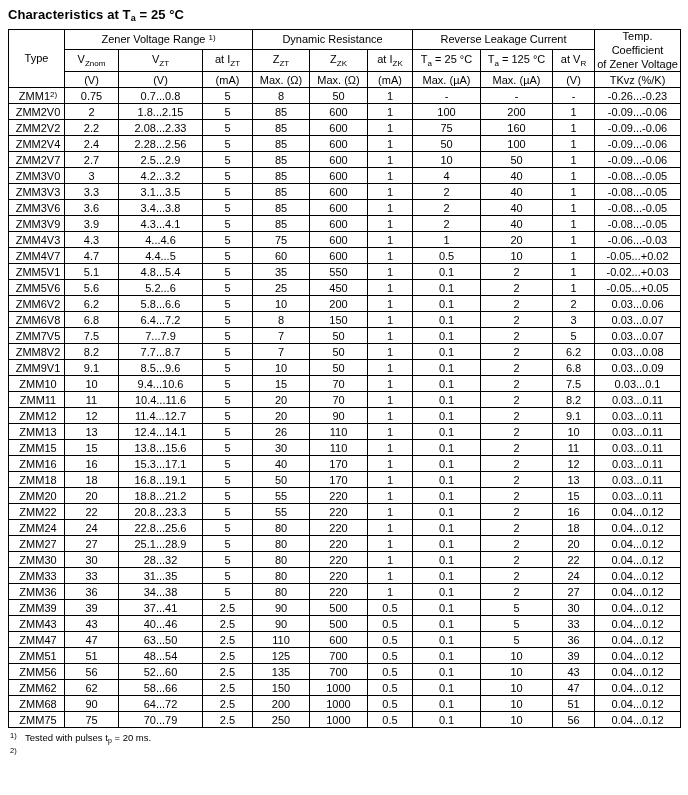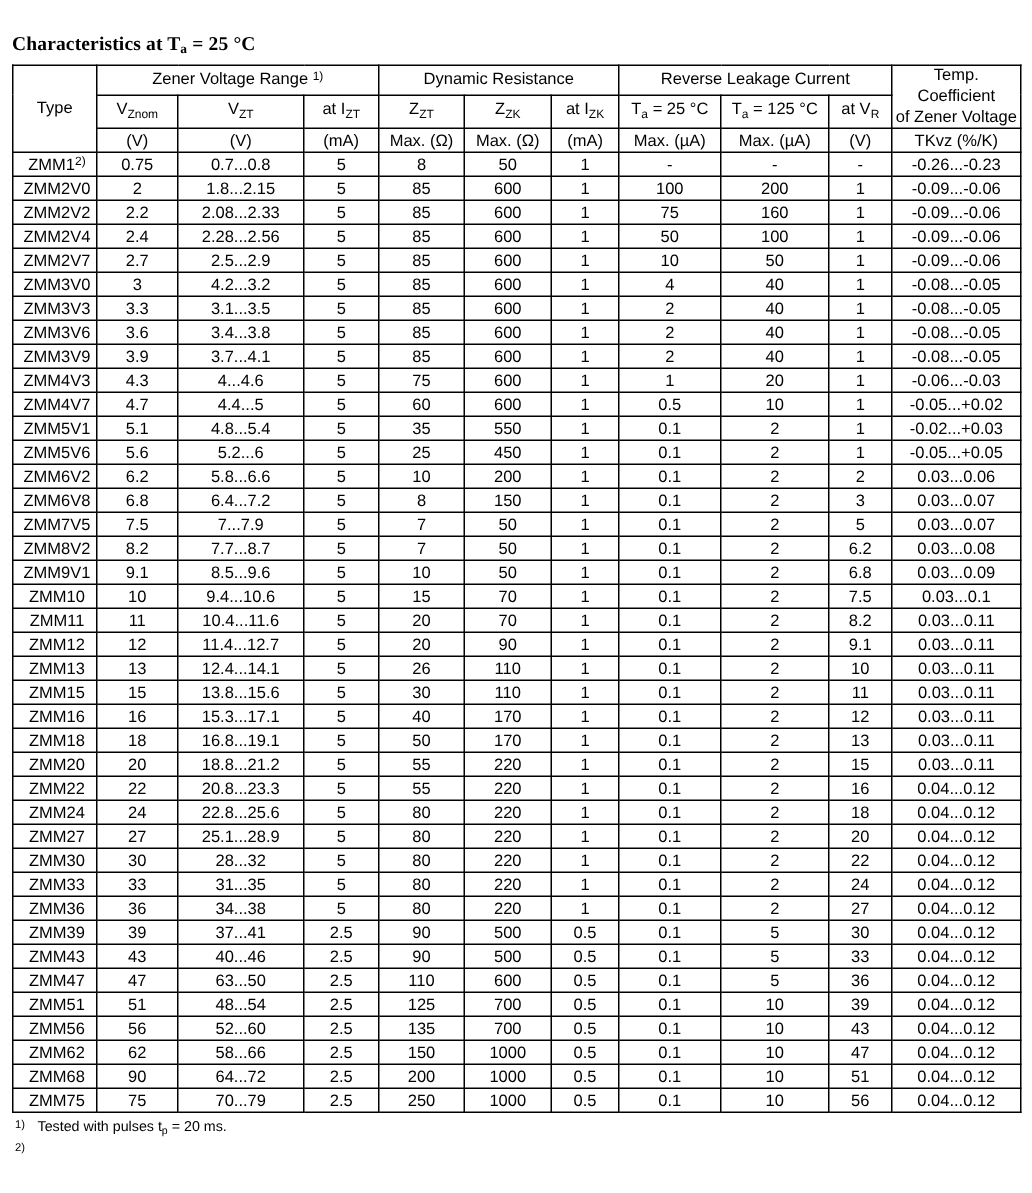--- a/index.html
+++ b/index.html
@@ -12,25 +12,24 @@
     color: #000;
     -webkit-font-smoothing: antialiased;
   }
   .page {
     position: relative;
     width: 688px;
     height: 795px;
     overflow: hidden;
   }
   .doc-title {
-    margin: 21px 0 6px 8px;
+    margin: 7px 0 6px 8px;
     font-size: 13px;
     font-weight: bold;
     letter-spacing: 0.1px;
-    font-family: Liberation Serif, serif;
   }
   .doc-title sub {
     font-size: 9px;
     vertical-align: -2px;
     font-weight: bold;
   }
   table.spec-table {
     border-collapse: collapse;
     table-layout: fixed;
     margin-left: 8px;
@@ -245,21 +244,21 @@
           <td>600</td>
           <td>1</td>
           <td>2</td>
           <td>40</td>
           <td>1</td>
           <td>-0.08...-0.05</td>
         </tr>
         <tr>
           <td class="type-cell">ZMM3V9</td>
           <td>3.9</td>
-          <td>3.7...4.1</td>
+          <td>4.3...4.1</td>
           <td>5</td>
           <td>85</td>
           <td>600</td>
           <td>1</td>
           <td>2</td>
           <td>40</td>
           <td>1</td>
           <td>-0.08...-0.05</td>
         </tr>
         <tr>

